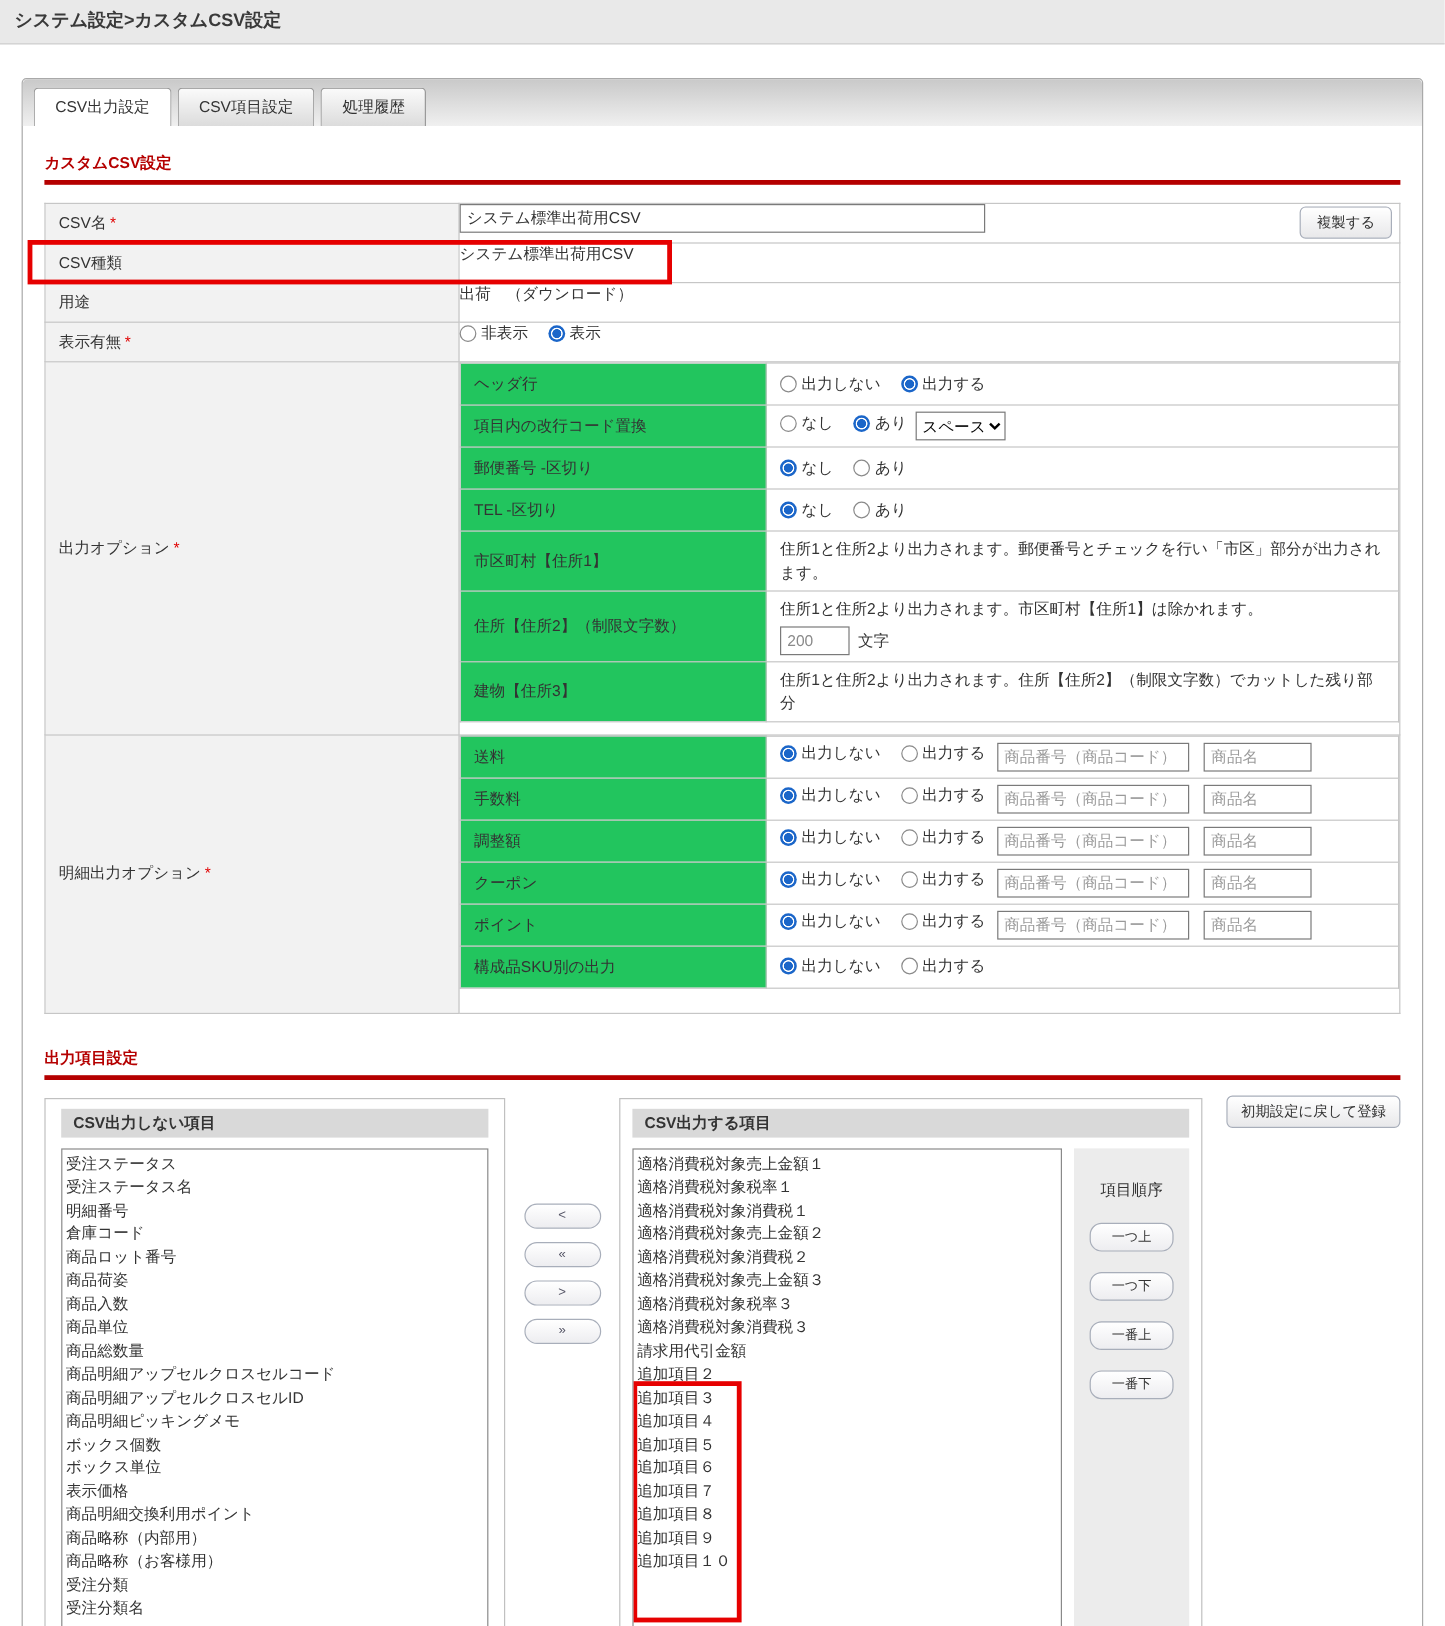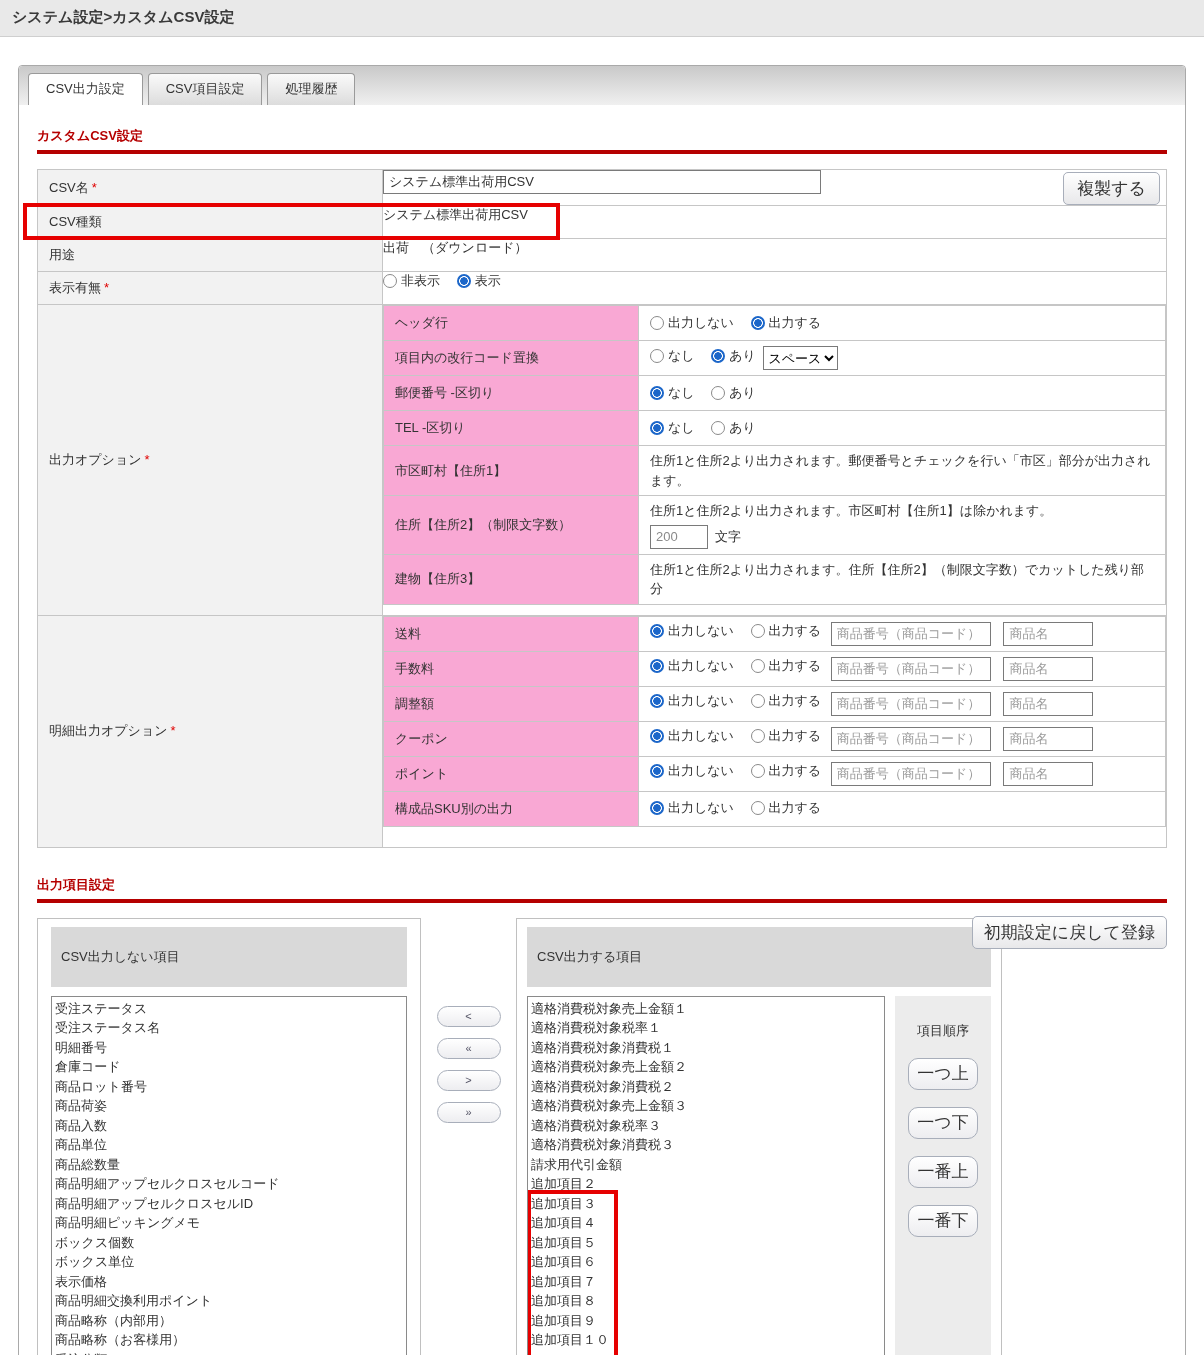--- a/index.html
+++ b/index.html
@@ -49,21 +49,21 @@
     font-weight:normal;text-align:left;vertical-align:middle;
     padding:7px 11px;
   }
   table.main>tbody>tr>td{border:1px solid #c6c6c6;padding:0;vertical-align:top;}
   td.cell{padding:6px 10px;vertical-align:middle;}
   td.cell-input{padding:3px 5px;}
   th.rel{position:relative;}
   
   table.sub{width:100%;border-collapse:collapse;}
   table.sub th{
-    width:255px;border:1px solid #c6c6c6;background:#f9a8d4;
+    width:255px;border:1px solid #c6c6c6;background:#22c55e;
     font-weight:normal;text-align:left;vertical-align:middle;padding:8px 11px;
   }
   table.sub td{border:1px solid #c6c6c6;padding:5px 11px;vertical-align:middle;}
   .sub-gap1{height:10px;}
   .sub-gap2{height:20px;}
   .desc{line-height:1.5;}
   
   .ropt{display:inline-flex;align-items:center;margin-right:13px;cursor:pointer;}
   .rb{
     width:14px;height:14px;border-radius:50%;flex:none;
@@ -86,39 +86,39 @@
   .sel{
     border:1px solid #7a7a7a;height:24px;font-size:13px;font-family:inherit;
     margin-left:4px;background:#fff;
   }
   .limit-line{margin-top:4px;display:flex;align-items:center;}
   .limit-line .unit{margin-left:7px;}
   
   .btn{
     display:inline-block;border:1px solid #a8aeba;border-radius:5px;
     background:linear-gradient(#ffffff,#e8e8ea);
-    padding:4px 13px;font-size:17px;color:#333;cursor:pointer;font-family:inherit;
+    padding:4px 13px;font-size:12px;color:#333;cursor:pointer;font-family:inherit;
     text-align:center;
   }
   .dup-btn{float:right;margin:2px 6px 0 0;}
   
   .hl1{
     position:absolute;left:-15px;top:-3px;width:537px;height:37px;
     border:4px solid var(--highlight-red);pointer-events:none;z-index:3;
   }
   .hl2{
     position:absolute;left:-1px;top:193px;width:91px;height:201px;
     border:4px solid var(--highlight-red);pointer-events:none;z-index:3;
   }
   
   .transfer{position:relative;display:flex;align-items:flex-start;margin-top:12px;}
   .panel{border:1px solid #c0c0c0;background:#fff;}
   .panel.left{width:384px;padding:8px 13px 13px;}
   .panel.right{width:486px;padding:8px 10px 13px;}
-  .panel-header{background:#d9d9d9;padding:21px 10px;margin-bottom:9px;}
+  .panel-header{background:#d9d9d9;padding:3px 10px;margin-bottom:9px;font-weight:bold;}
   .listbox{
     border:1px solid #8a8a8a;background:#fff;height:410px;overflow:hidden;
     position:relative;padding:2px 0 0 3px;
   }
   .item{line-height:19.5px;white-space:nowrap;cursor:default;}
   .xfer-col{width:95px;flex:none;padding-top:88px;text-align:center;}
   .xfer-btn{
     display:block;width:64px;margin:0 auto 11px;padding:3px 0 4px;
     border:1px solid #a8aeba;border-radius:11px;
     background:linear-gradient(#fff,#ededf0);
@@ -128,21 +128,21 @@
   .right-flex .listbox{width:358px;flex:none;}
   .order-col{
     width:96px;margin-left:10px;flex:none;background:#ececec;
     text-align:center;padding:26px 0 12px;
   }
   .order-title{margin-bottom:18px;}
   .order-btn{
     display:block;width:70px;margin:0 auto 17px;padding:3px 0 4px;
     border:1px solid #a8aeba;border-radius:10px;
     background:linear-gradient(#fff,#ededf0);
-    font-size:17px;color:#333;cursor:pointer;font-family:Liberation Mono, monospace;
+    font-size:11px;color:#333;cursor:pointer;font-family:Liberation Mono, monospace;
   }
   .reset-btn{position:absolute;right:0;top:-2px;padding:4px 11px;}
   .req{color:#e00000;margin-left:3px;}
 </style>
 </head>
 <body>
 
 <div class="page-header">システム設定&gt;カスタムCSV設定</div>
 
 <div class="container">

